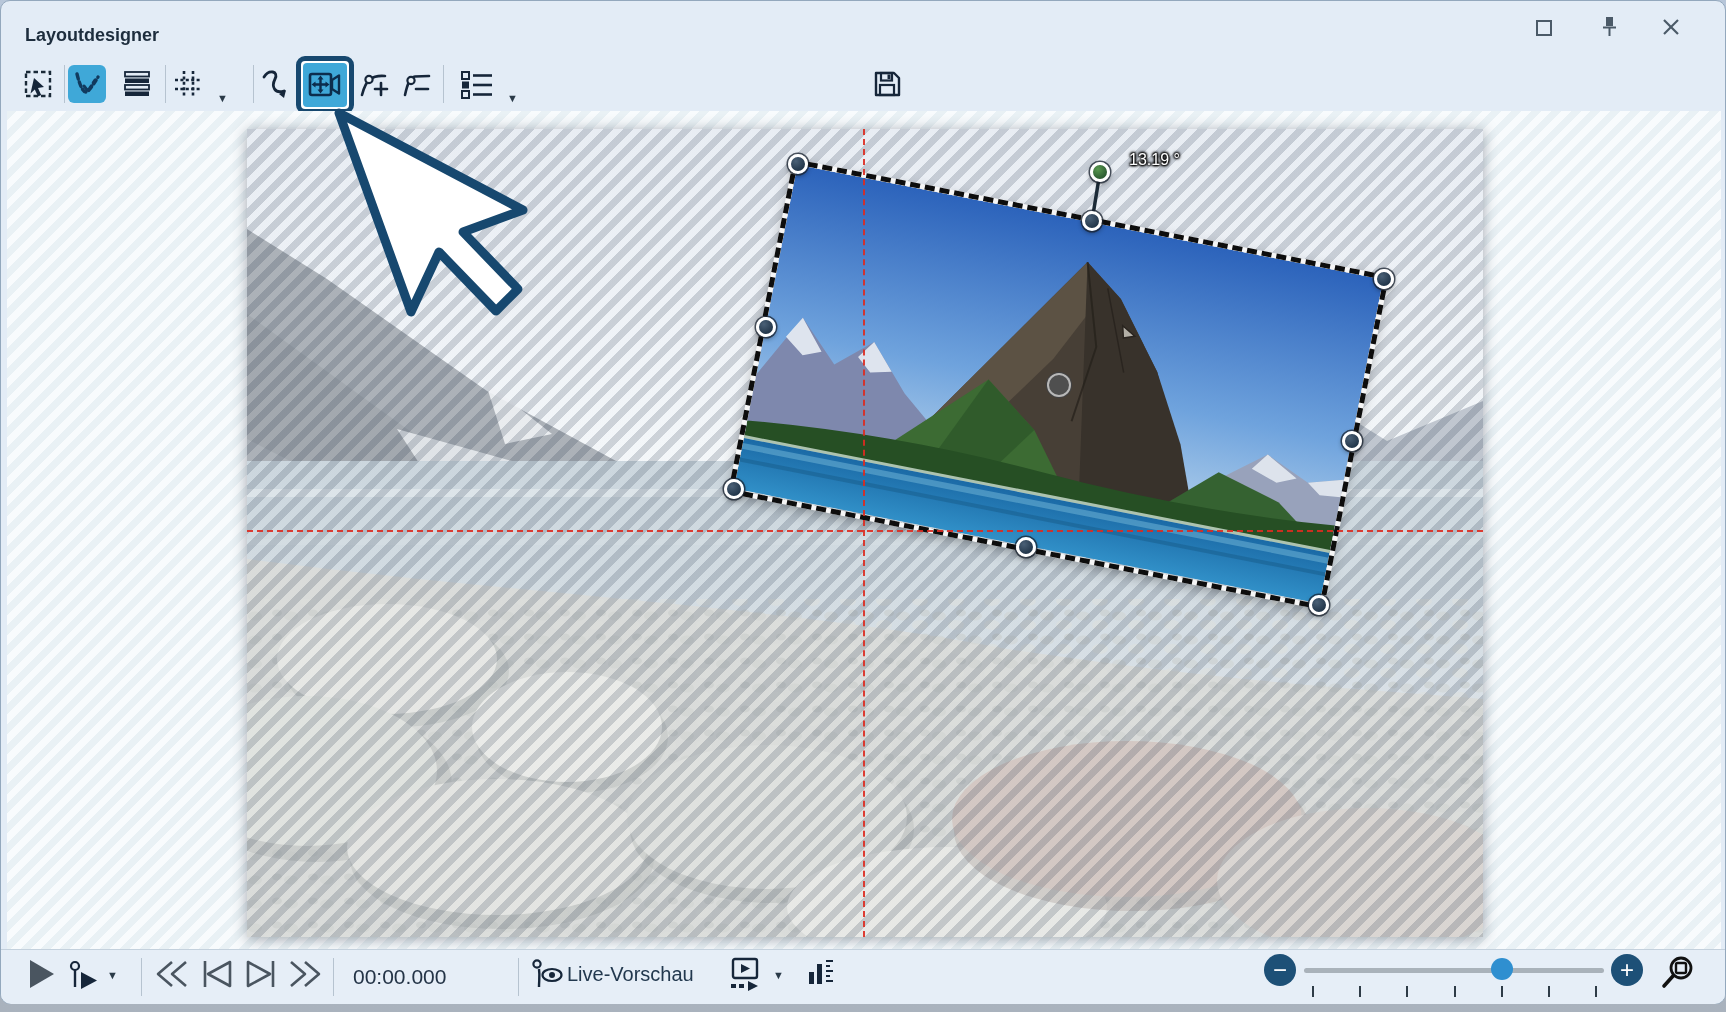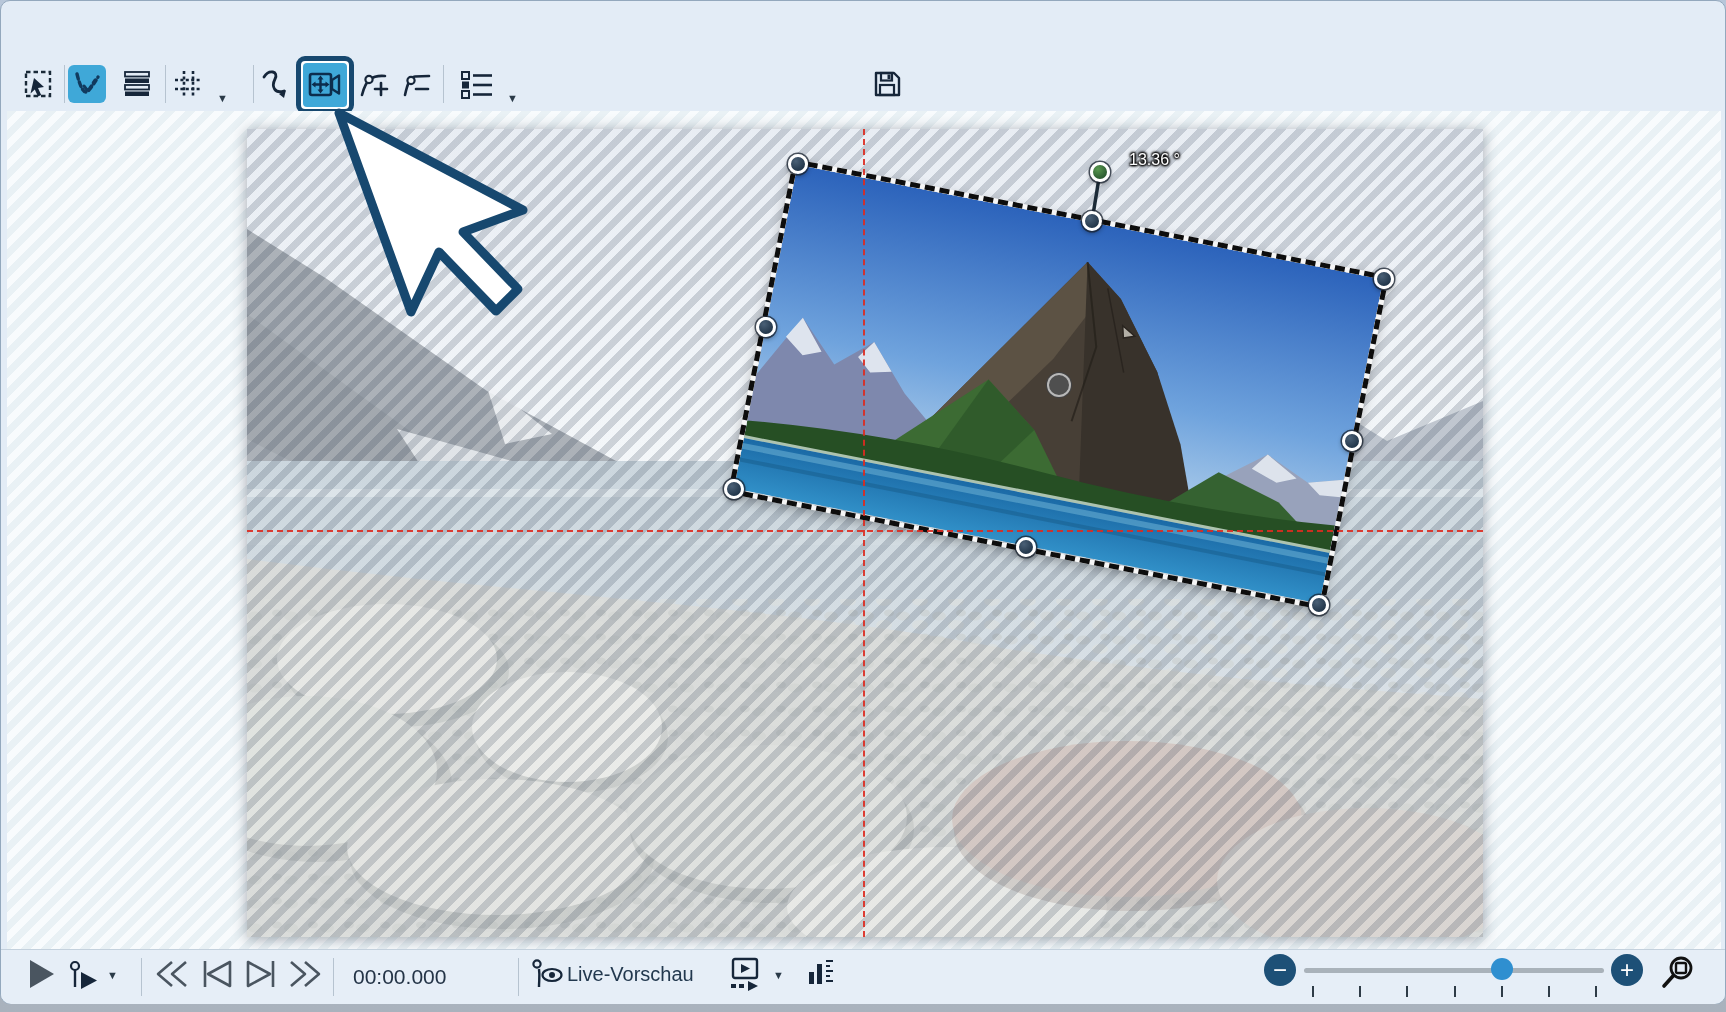--- a/index.html
+++ b/index.html
@@ -66,20 +66,39 @@
     color:#fff;display:flex;align-items:center;justify-content:center;font-size:24px;line-height:1;}
   .ztrack{position:absolute;left:1303px;top:18px;width:300px;height:5px;border-radius:3px;background:#a9b2ba;}
   .zthumb{position:absolute;left:1490px;top:8px;width:22px;height:22px;border-radius:50%;background:#2f8fd0;}
   .ztick{position:absolute;top:36px;width:2px;height:11px;background:#2e3b47;}
 </style>
 </head>
 <body>
 
 <div class="window">
 
+  <div class="titlebar">
+    <div class="title">Layoutdesigner</div>
+    <div class="winbtn" style="left:1535px;top:19px;">
+      <div style="width:16px;height:16px;border:2px solid #4b5a68;"></div>
+    </div>
+    <div class="winbtn" style="left:1599px;top:15px;">
+      <svg width="19" height="22" viewBox="0 0 19 22">
+        <rect x="6" y="1" width="7" height="9" fill="#4b5a68"></rect>
+        <line x1="3" y1="11.5" x2="16" y2="11.5" stroke="#4b5a68" stroke-width="2"></line>
+        <line x1="9.5" y1="11.5" x2="9.5" y2="20" stroke="#4b5a68" stroke-width="2"></line>
+      </svg>
+    </div>
+    <div class="winbtn" style="left:1661px;top:17px;">
+      <svg width="18" height="18" viewBox="0 0 18 18">
+        <line x1="2" y1="2" x2="16" y2="16" stroke="#4b5a68" stroke-width="2.2"></line>
+        <line x1="16" y1="2" x2="2" y2="16" stroke="#4b5a68" stroke-width="2.2"></line>
+      </svg>
+    </div>
+  </div>
 
   <div class="toolbar">
 
     <div class="tbtn" style="left:20px;">
       <svg width="32" height="32" viewBox="0 0 32 32">
         <rect x="4" y="4" width="24" height="24" fill="none" stroke="#1a2a38" stroke-width="2.4" stroke-dasharray="4.5 3"></rect>
         <path d="M12 10 l10 9 -6 1 3.2 7 -3.2 1.5 -3.2-7 -4.3 4 Z" fill="#16263a"></path>
       </svg>
     </div>
     <div class="tsep" style="left:63px;"></div>
@@ -291,21 +310,21 @@
       <div class="handle green" style="left:853px;top:43px;"></div>
       <div class="handle" style="left:551px;top:35px;"></div>
       <div class="handle" style="left:845px;top:92px;"></div>
       <div class="handle" style="left:1137px;top:150px;"></div>
       <div class="handle" style="left:519px;top:198px;"></div>
       <div class="handle" style="left:1105px;top:312px;"></div>
       <div class="handle" style="left:487px;top:360px;"></div>
       <div class="handle" style="left:779px;top:418px;"></div>
       <div class="handle" style="left:1072px;top:476px;"></div>
 
-      <div class="angle-label">13.36 °</div>
+      <div class="angle-label">13.19 °</div>
     </div>
   </div>
 
   <div class="big-cursor">
     <svg width="210" height="225" viewBox="-8 -8 210 225">
       <path d="M0 0 L72 199 L100 139 L157 198 L179 176 L124 119 L184 97 Z" fill="#ffffff" stroke="#17486f" stroke-width="9" stroke-linejoin="round"></path>
     </svg>
   </div>
 
   <div class="bottombar">

